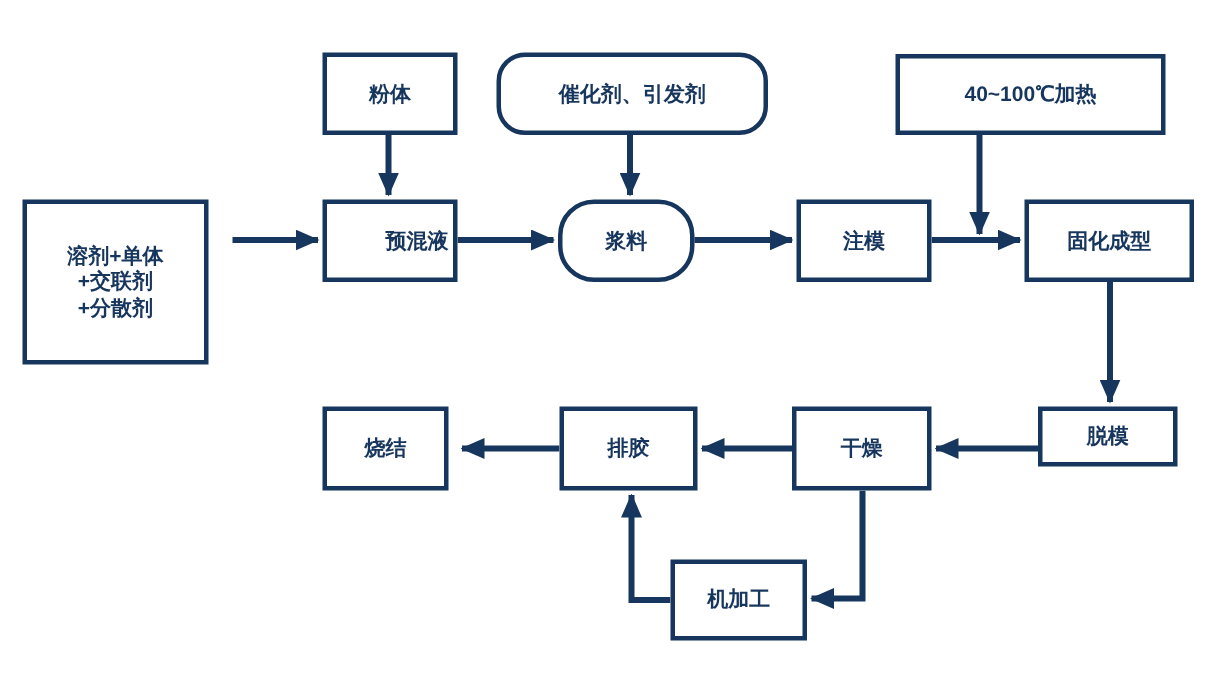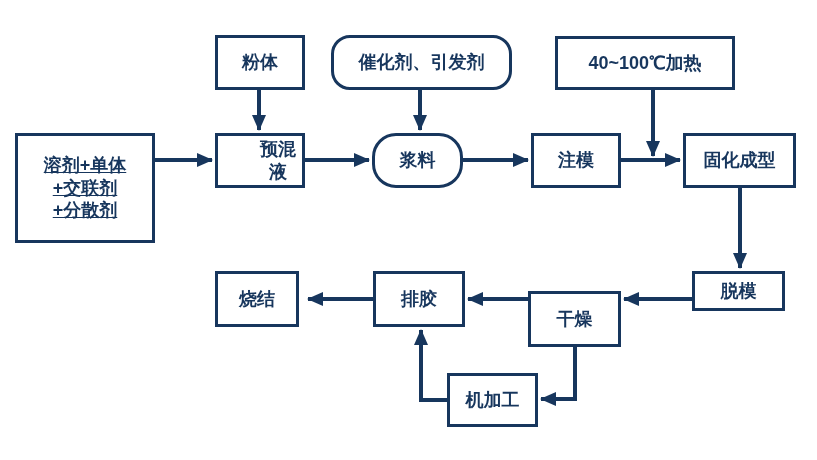--- a/index.html
+++ b/index.html
@@ -16,38 +16,38 @@
     left: 0; top: 0;
     width: 817px; height: 460px;
   }
   .node {
     position: absolute;
     box-sizing: border-box;
     border: 3px solid #17365D;
     background: #ffffff;
     color: #17365D;
     font-weight: bold;
-    font-size: 18px;
+    font-size: 14px;
     display: flex;
     align-items: center;
     justify-content: center;
     text-align: center;
     line-height: 1.25;
     white-space: pre-line;
   }
-  .node-solvent    { left: 15px;  top: 133px; width: 140px; height: 110px; text-decoration: underline; }
+  .node-solvent    { left: 15px;  top: 133px; width: 124px; height: 110px; }
   .node-powder     { left: 215px; top: 35px;  width: 90px;  height: 55px; }
   .node-catalyst   { left: 331px; top: 35px;  width: 181px; height: 55px; border-radius: 19px; }
-  .node-heating    { left: 555px; top: 36px;  width: 180px; height: 54px; }
+  .node-heating    { left: 597px; top: 36px;  width: 180px; height: 54px; }
   .node-premix     { left: 215px; top: 133px; width: 90px;  height: 55px; padding-left: 36px; }
   .node-slurry     { left: 372px; top: 133px; width: 91px;  height: 55px; border-radius: 24px; }
   .node-molding    { left: 531px; top: 133px; width: 90px;  height: 55px; }
   .node-curing     { left: 683px; top: 133px; width: 113px; height: 55px; }
   .node-demolding  { left: 692px; top: 271px; width: 93px;  height: 40px; align-items: center; }
-  .node-drying     { left: 528px; top: 271px; width: 93px;  height: 56px; margin-top: 20px; }
+  .node-drying     { left: 528px; top: 271px; width: 93px;  height: 56px; }
   .node-debinding  { left: 373px; top: 271px; width: 92px;  height: 56px; }
   .node-sintering  { left: 215px; top: 271px; width: 84px;  height: 56px; }
   .node-machining  { left: 447px; top: 373px; width: 91px;  height: 54px; }
 </style>
 </head>
 <body>
 
 <div class="canvas">
 
   <svg class="arrows" width="817" height="460" viewBox="0 0 817 460" xmlns="http://www.w3.org/2000/svg">

